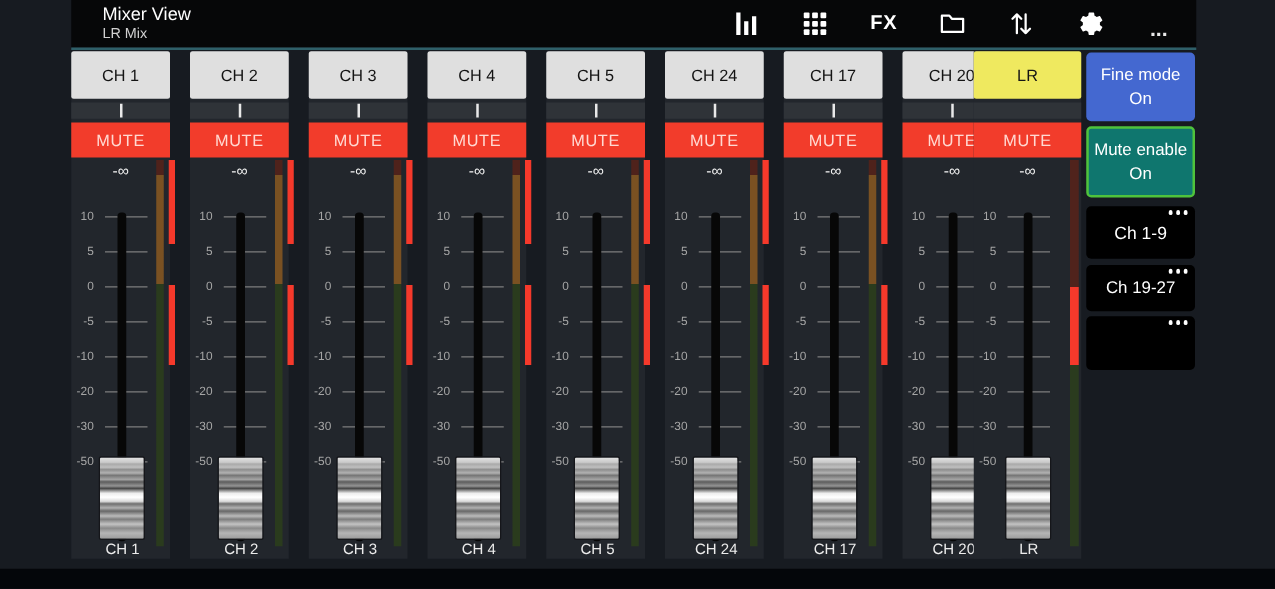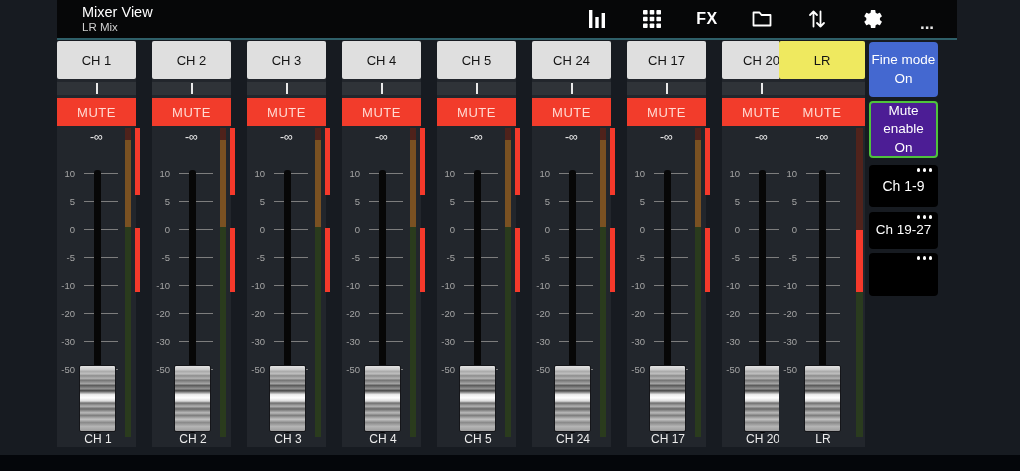--- a/index.html
+++ b/index.html
@@ -104,28 +104,28 @@
     right:2px;width:7px;
     background:linear-gradient(180deg,
       #50231c 0%,#50231c 33%,
       #f5392b 33%,#f5392b 53%,
       #2a3b1e 53%,#2a3b1e 100%);
   }
   .master .track{left:40px;}
   .master .cap{left:25px;}
   .master .ch-label{width:88px;}
   
-  .side-panel{position:absolute;left:869px;top:42px;width:69px;}
+  .side-panel{position:absolute;left:869px;top:42px;width:87px;}
   .side-btn{
     position:relative;box-sizing:border-box;border-radius:4px;
     display:flex;flex-direction:column;align-items:center;justify-content:center;
     color:#fff;font-size:13.5px;text-align:center;line-height:1.35;
   }
   .side-btn.blue{background:#4468d0;}
-  .side-btn.outlined{background:#4c1d95;border:2px solid #4fc33c;}
+  .side-btn.outlined{background:#0f766e;border:2px solid #4fc33c;}
   .side-btn.gray{background:#000000;}
   .side-btn .dots{position:absolute;top:3px;right:6px;display:flex;gap:2.5px;}
   .side-btn .dots i{width:3.5px;height:3.5px;border-radius:50%;background:#fff;}
   .side-btn:nth-of-type(1){height:55px;}
   .side-btn:nth-of-type(2){height:57px;margin-top:4px;}
   .side-btn:nth-of-type(3){height:42px;margin-top:7px;font-size:14px;}
   .side-btn:nth-of-type(4){height:37px;margin-top:5px;}
   .side-btn:nth-of-type(5){height:43px;margin-top:4px;}
   .side-btn:nth-of-type(6){height:41px;margin-top:4px;}
   .side-btn:nth-of-type(7){height:44px;margin-top:5px;font-size:11.5px;}

